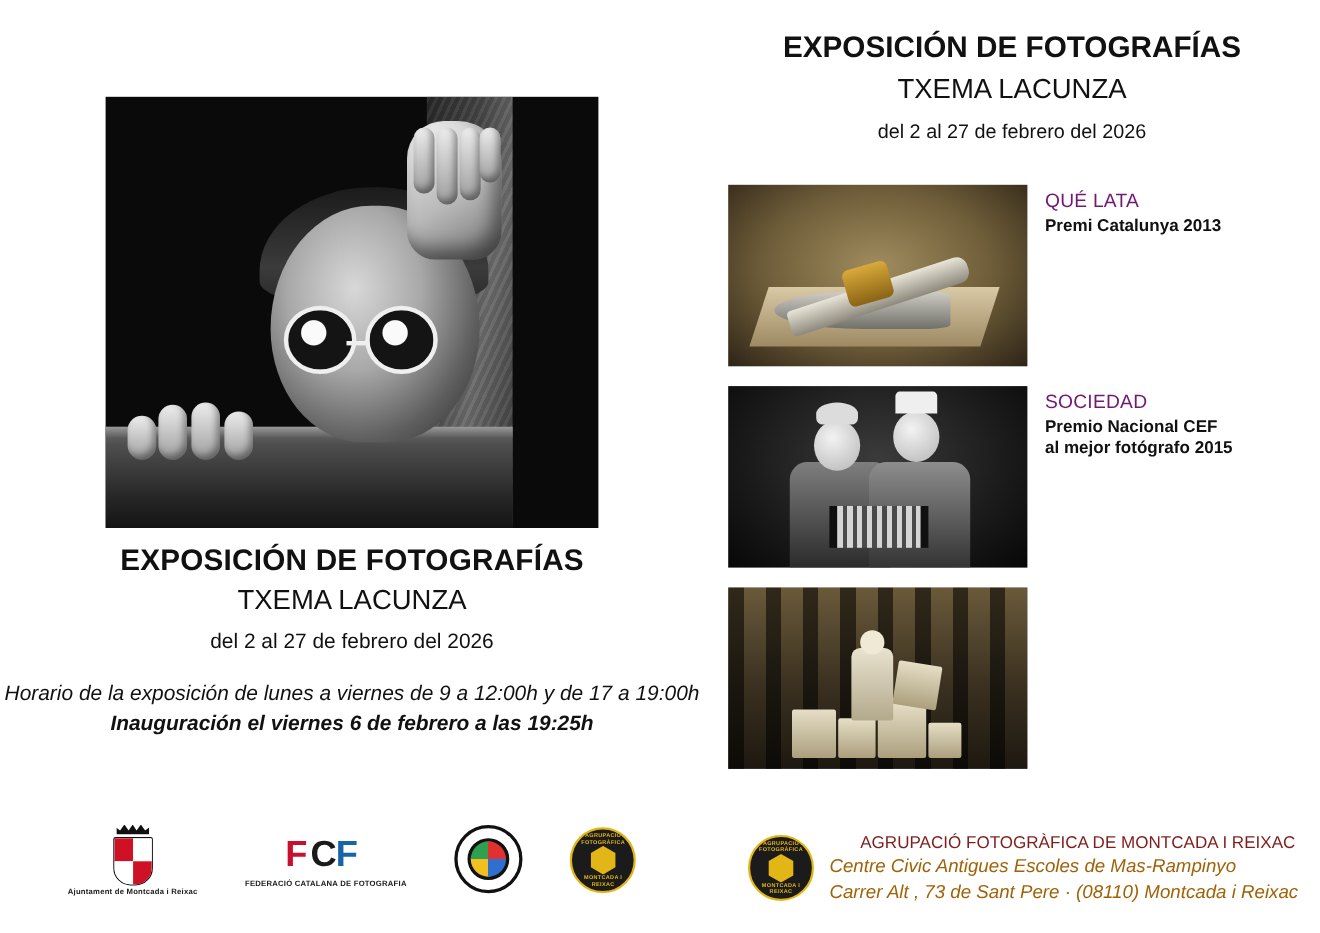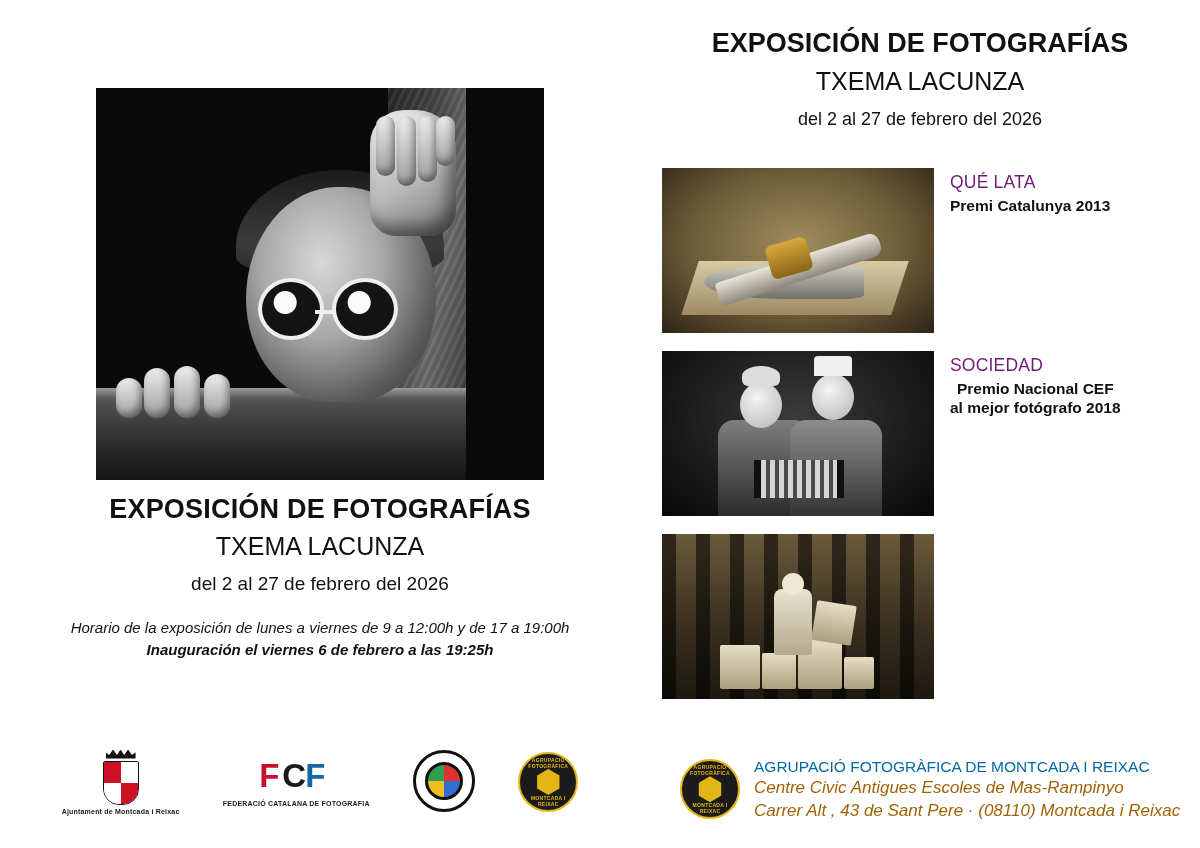--- a/index.html
+++ b/index.html
@@ -155,21 +155,21 @@
     margin-top: 7px;
     color: #111;
   }
   .l-dates {
     font-size: 19px;
     margin-top: 12px;
     color: #111;
   }
   .l-hours {
     margin-top: 22px;
-    font-size: 15px;
+    font-size: 19px;
     font-style: italic;
     line-height: 1.45;
     color: #111;
   }
   .l-hours b { font-style: italic; }
 
   
   .logos {
     position: absolute;
     left: 40px;
@@ -308,21 +308,20 @@
     font-size: 17.5px;
     color: #701a75;
     letter-spacing: .2px;
   }
   .work-award {
     font-size: 15.5px;
     font-weight: bold;
     margin-top: 3px;
     line-height: 1.25;
     color: #111;
-    text-align: center;
   }
 
   
   .t1 {
     background: radial-gradient(ellipse at 50% 45%, #a08c5e 0%, #6d5c38 55%, #2e2417 100%);
   }
   .t1 .plate {
     position: absolute; left: 28px; bottom: 18px;
     width: 210px; height: 54px;
     background: linear-gradient(180deg,#d9c9a5,#9d8a63);
@@ -418,21 +417,21 @@
   
   .r-footer {
     position: absolute;
     left: 22px;
     bottom: 26px;
     display: flex;
     align-items: center;
   }
   .r-footer .emblem { margin: 0 14px 0 18px; }
   .r-foot-text { line-height: 1.32; }
-  .rf-org { font-size: 15.5px; color: #0369a1; }
+  .rf-org { font-size: 15.5px; color: #7f1d1d; margin-left: 28px; }
   .rf-line { font-size: 17px; font-style: italic; color: #a16207; }
 </style>
 </head>
 <body>
 
 <div class="poster">
 
   <div class="left">
 
     <div class="left-photo">
@@ -536,21 +535,21 @@
             <span class="c-body c2"></span>
           <span class="c-face f1"></span>
             <span class="c-face f2"></span>
           <span class="hat h1"></span>
             <span class="hat h2"></span>
           <span class="accordion"></span>
         </div>
         <div class="work-info">
           <div class="work-name">SOCIEDAD</div>
           <div class="work-award" style="white-space:pre-line">Premio Nacional CEF
-al mejor fotógrafo 2018</div>
+al mejor fotógrafo 2015</div>
         </div>
       </div>
 
       <div class="work">
         <div class="work-thumb t3">
           <span class="bars"></span>
           <span class="bag g1"></span>
             <span class="bag g2"></span>
             <span class="bag g3"></span>
           <span class="bag g4"></span>
@@ -568,18 +567,18 @@
       <div class="emblem">
         <div class="ring-text">
           <span class="t">AGRUPACIÓ FOTOGRÀFICA</span>
           <span class="b">MONTCADA I REIXAC</span>
         </div>
         <div class="inner"></div>
       </div>
       <div class="r-foot-text">
         <div class="rf-org">AGRUPACIÓ FOTOGRÀFICA DE MONTCADA I REIXAC</div>
         <div class="rf-line">Centre Civic Antigues Escoles de Mas-Rampinyo</div>
-        <div class="rf-line">Carrer Alt , 43 de Sant Pere · (08110) Montcada i Reixac</div>
+        <div class="rf-line">Carrer Alt , 73 de Sant Pere · (08110) Montcada i Reixac</div>
       </div>
     </div>
 
   </div>
 </div>
 
 </body></html>

